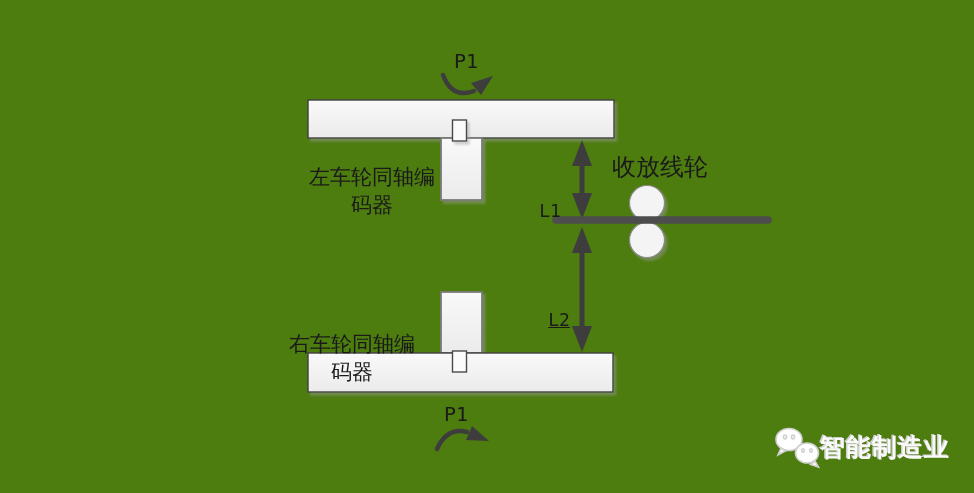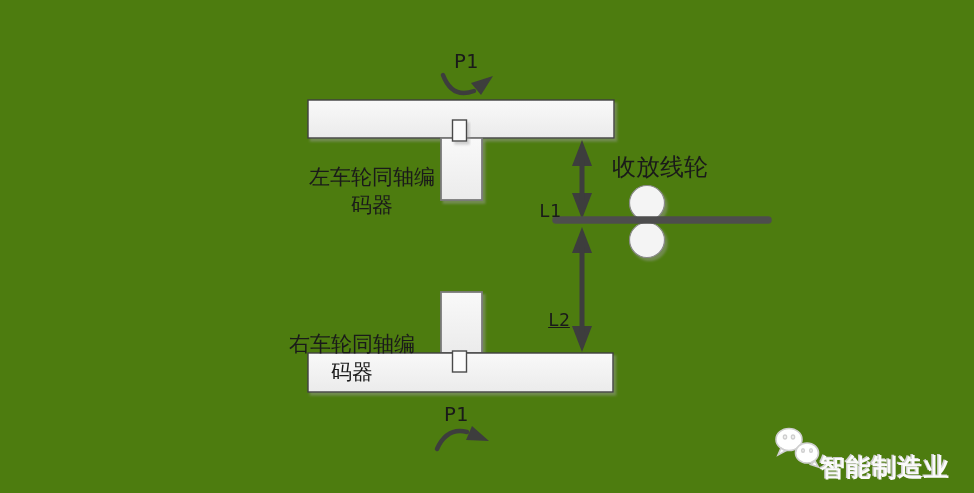--- a/index.html
+++ b/index.html
@@ -44,21 +44,20 @@
   .watermark-text {
     position: absolute;
     left: 820px; top: 431px;
     font-family: "DejaVu Serif", "Liberation Serif", serif;
     font-size: 25px;
     font-weight: 700;
     letter-spacing: 1px;
     color: #fafafa;
     text-shadow: -1.5px -1.5px 0 #cfcfcf;
     white-space: nowrap;
-    margin-top: 20px;
   }
   .wm-icon {
     position: absolute;
     left: 774px; top: 427px;
   }
 </style>
 </head>
 <body>
 
 <div class="stage">

